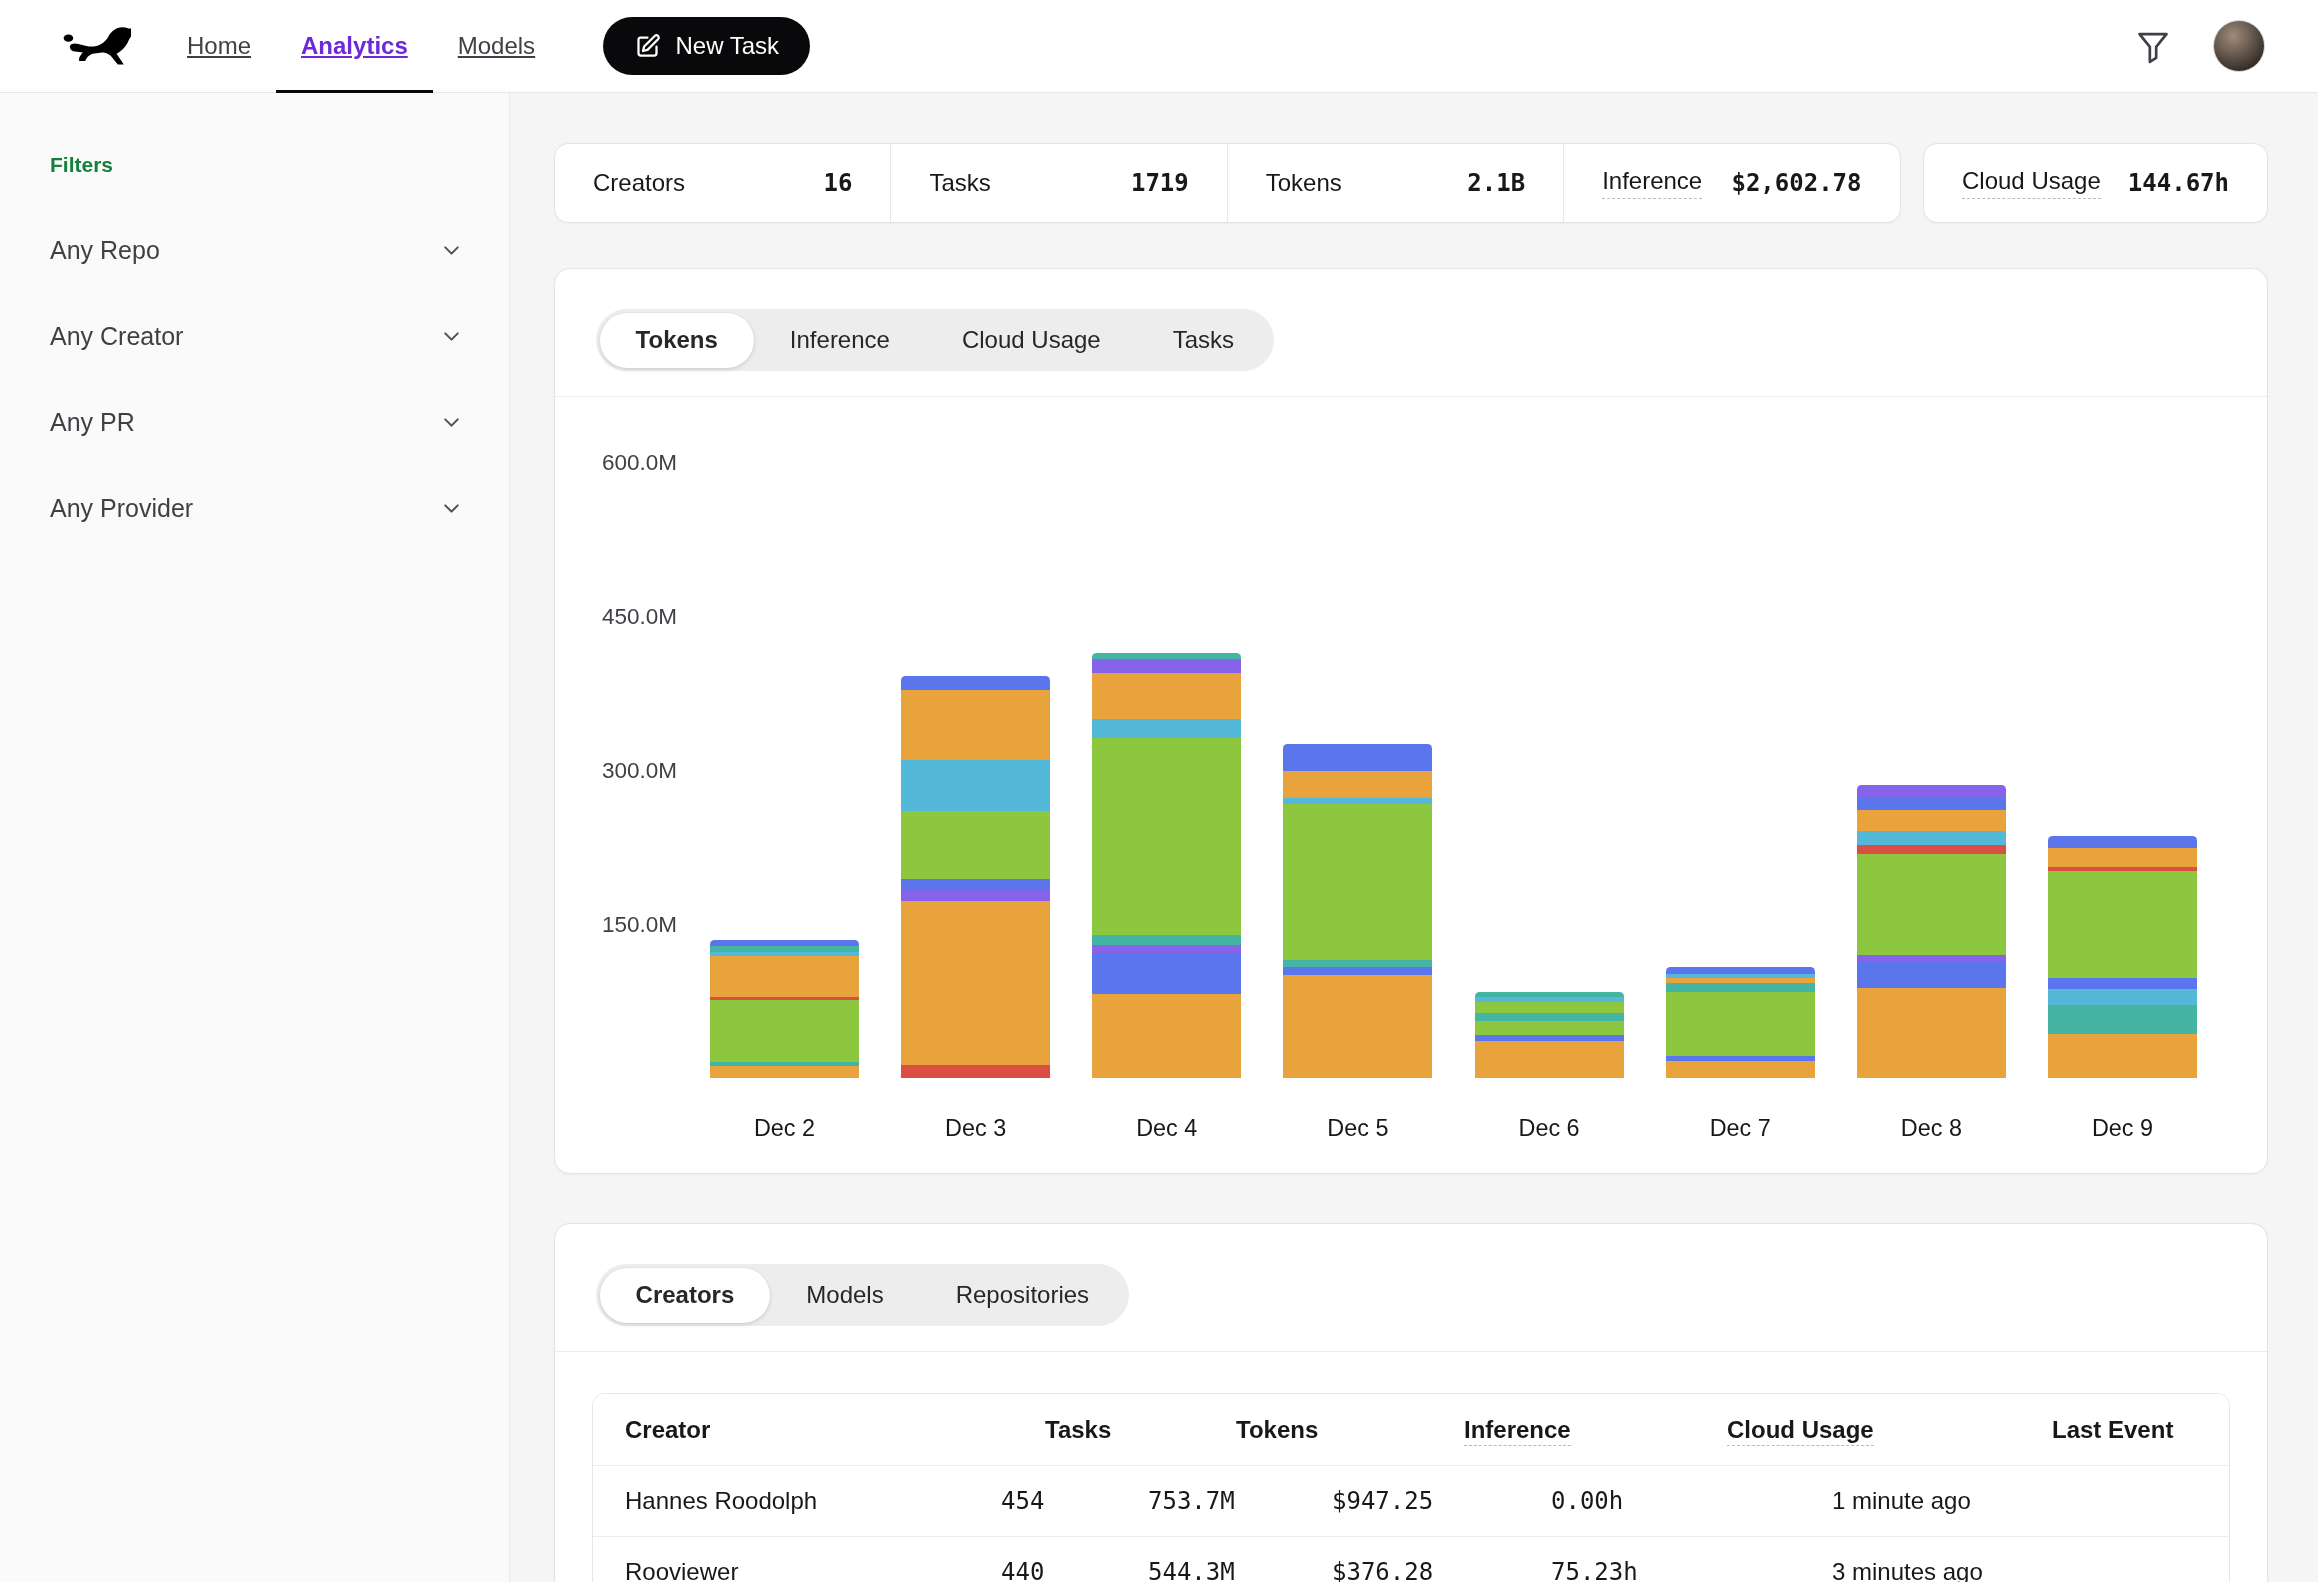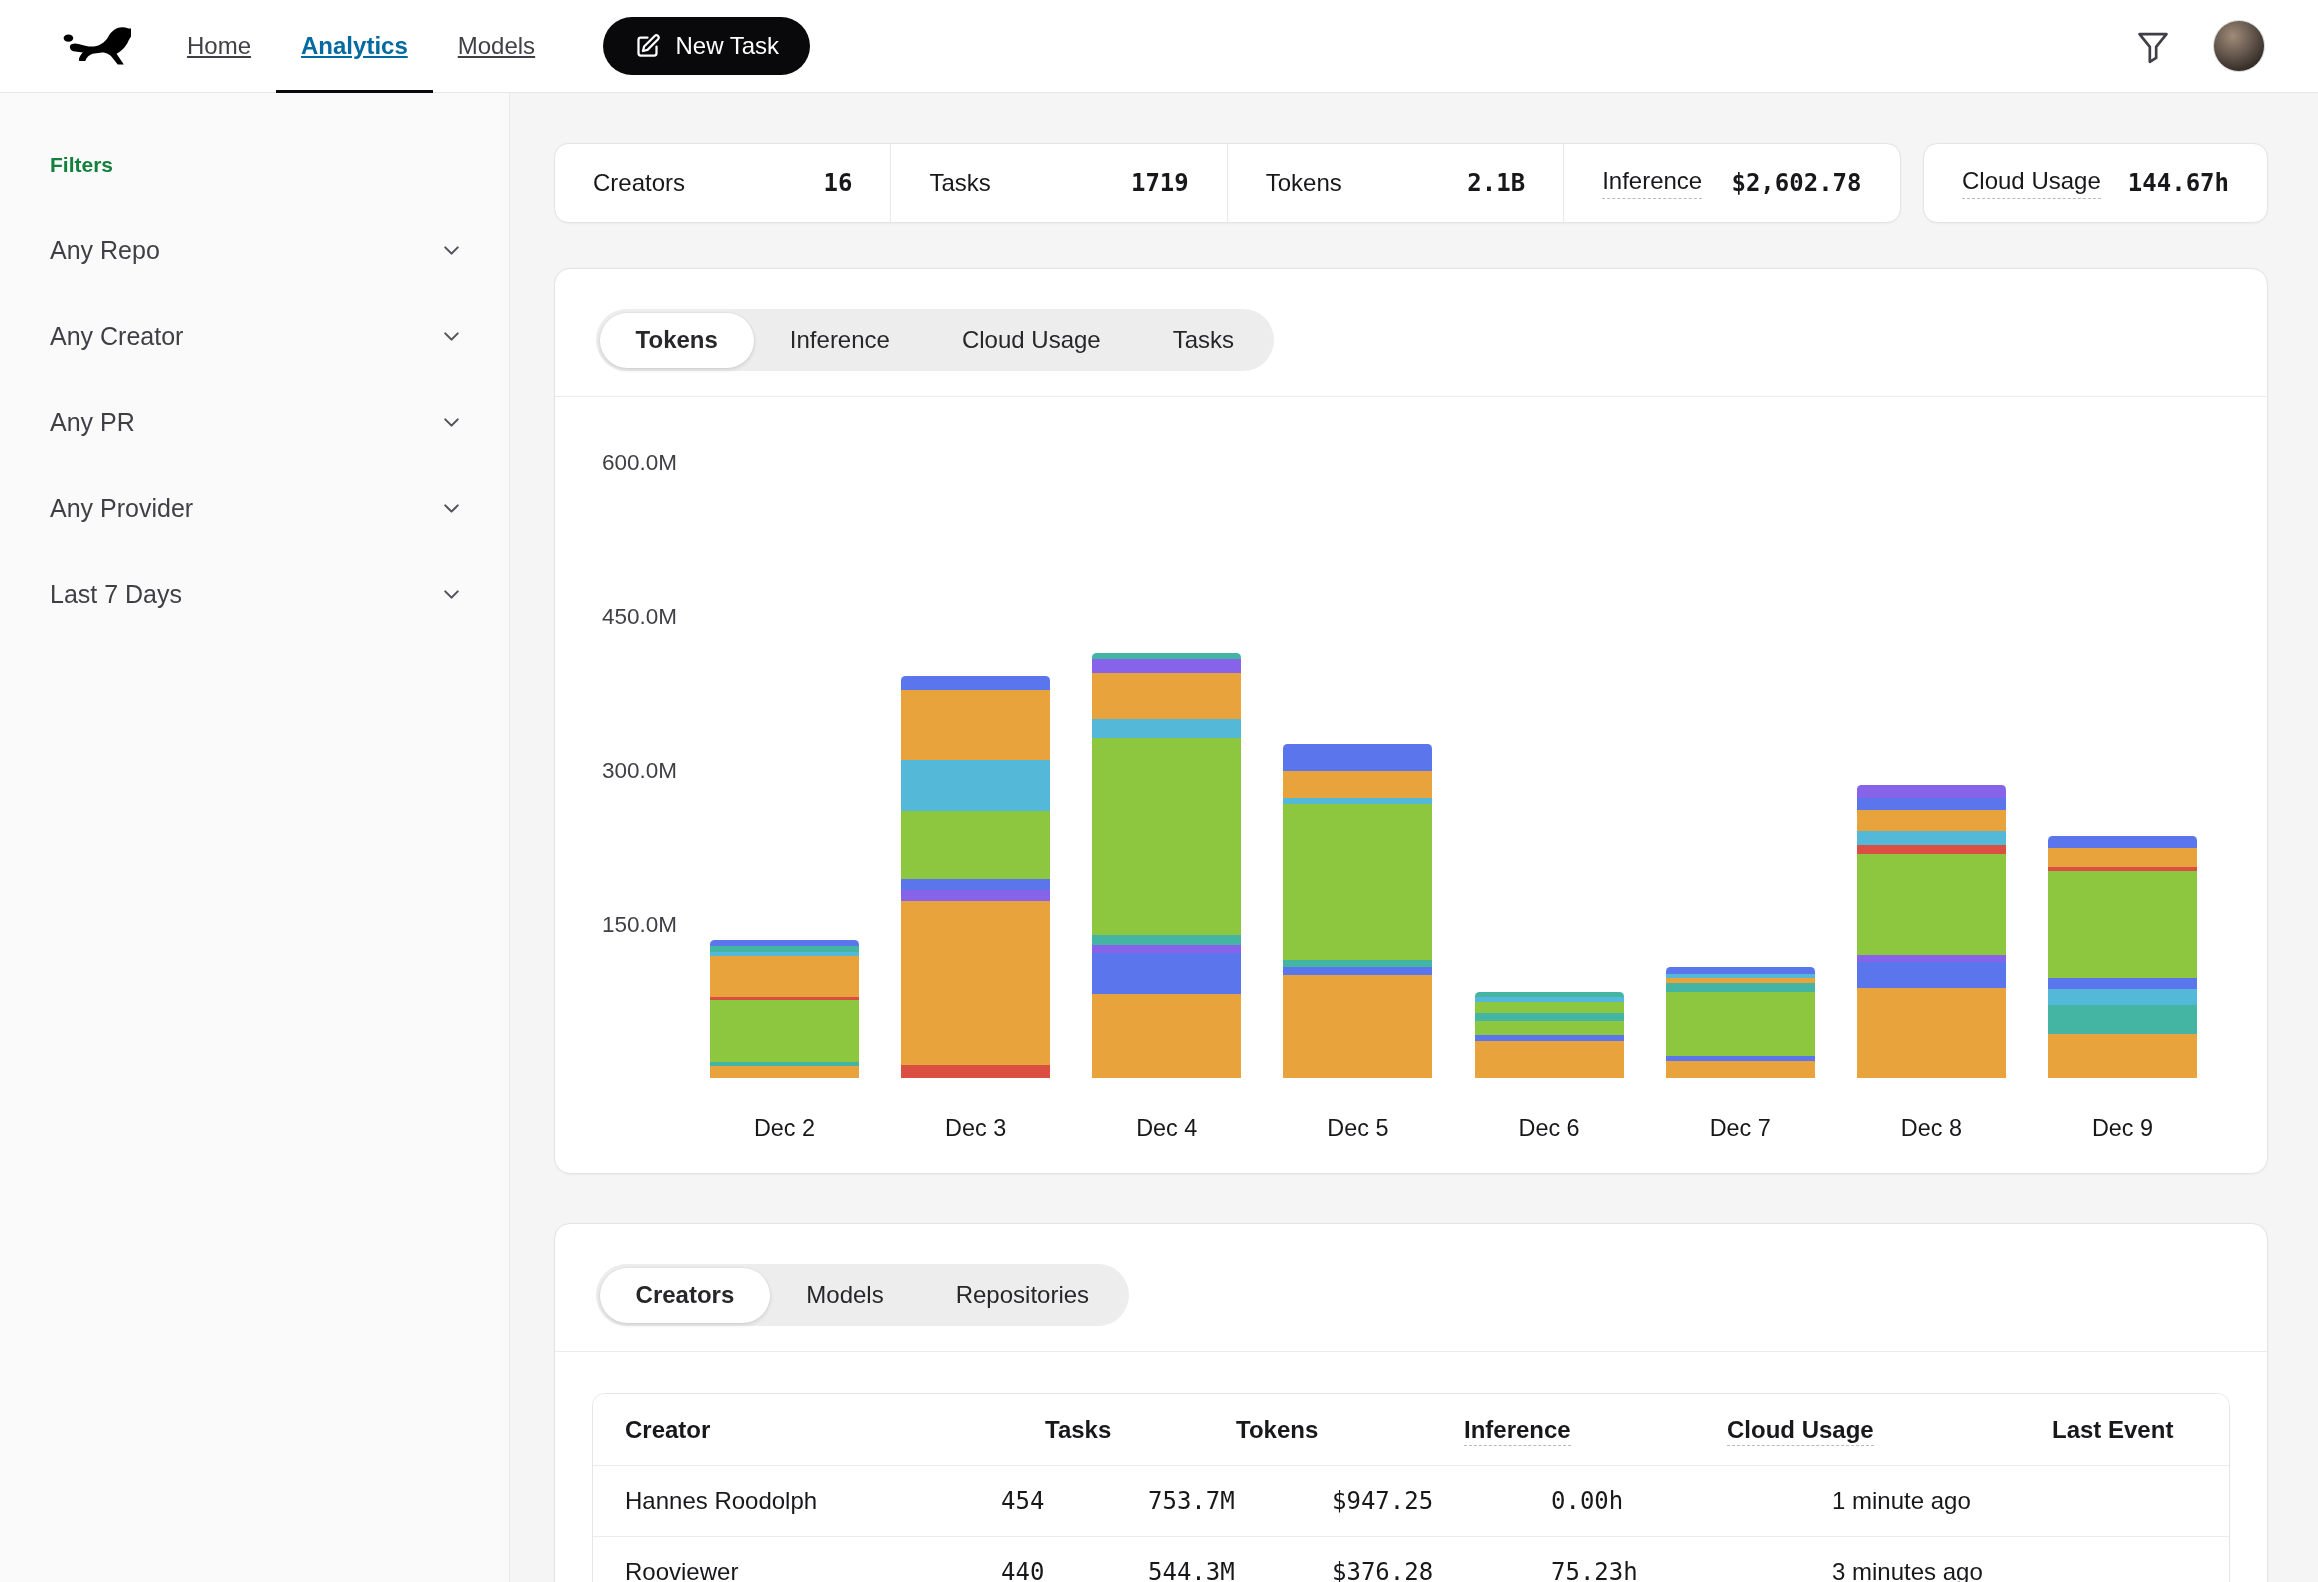--- a/index.html
+++ b/index.html
@@ -9,21 +9,21 @@
     background:#f5f5f6; color:#18181b;
     font-family:"Liberation Sans", sans-serif;
   }
   
   .topbar { height:93px; background:#fff; border-bottom:0.9px solid #e7e7e8;
     display:flex; align-items:center; padding:0 54px; position:relative; }
   .logo { width:77px; height:50px; display:flex; align-items:center; cursor:pointer; }
   .nav { display:flex; align-items:stretch; height:93px; margin-left:31px; }
   .nav-item { display:flex; align-items:center; padding:0 25px; font-size:24px;
     color:#3f3f46; position:relative; cursor:pointer;text-decoration:underline; }
-  .nav-item.active { color:#0369a1; font-weight:600; }
+  .nav-item.active { color:#6d28d9; font-weight:600; }
   .nav-item.active::after { content:""; position:absolute; left:0; right:0; bottom:-0.9px;
     height:3.6px; background:#09090b; }
   .new-task { margin-left:43px; height:58px; border:none; border-radius:899px;
     background:#09090b; color:#fff; display:flex; align-items:center; gap:14.4px;
     padding:0 31px; font-size:24px; font-family:inherit; cursor:pointer; }
   .topbar-spacer { flex:1; }
   .funnel { width:38px; height:38px; margin-right:41px; cursor:pointer; }
   .avatar { width:52px; height:52px; border-radius:50%;
     background:radial-gradient(circle at 38% 30%, #a08b78 0%, #6b5d52 38%, #26211c 85%);
     border:0.9px solid #d4d4d8; cursor:pointer; }
@@ -133,26 +133,20 @@
           <svg viewBox="0 0 24 24" width="25" height="25" fill="none" stroke="#52525b" stroke-width="2" stroke-linecap="round" stroke-linejoin="round">
             <path d="m6 9 6 6 6-6"></path>
           </svg>
         </div>
         <div class="filter-item">
           <span>Any Provider</span>
           <svg viewBox="0 0 24 24" width="25" height="25" fill="none" stroke="#52525b" stroke-width="2" stroke-linecap="round" stroke-linejoin="round">
             <path d="m6 9 6 6 6-6"></path>
           </svg>
         </div>
-        <div class="filter-item">
-          <span>Last 7 Days</span>
-          <svg viewBox="0 0 24 24" width="25" height="25" fill="none" stroke="#52525b" stroke-width="2" stroke-linecap="round" stroke-linejoin="round">
-            <path d="m6 9 6 6 6-6"></path>
-          </svg>
-        </div>
       </div>
   </aside>
 
   <main class="main">
     <div class="stats-row" id="stats-row">
         <div class="stats-card group">
           <div class="stat-cell">
             <span class="stat-label">Creators</span>
             <span class="stat-value">16</span>
           </div>

